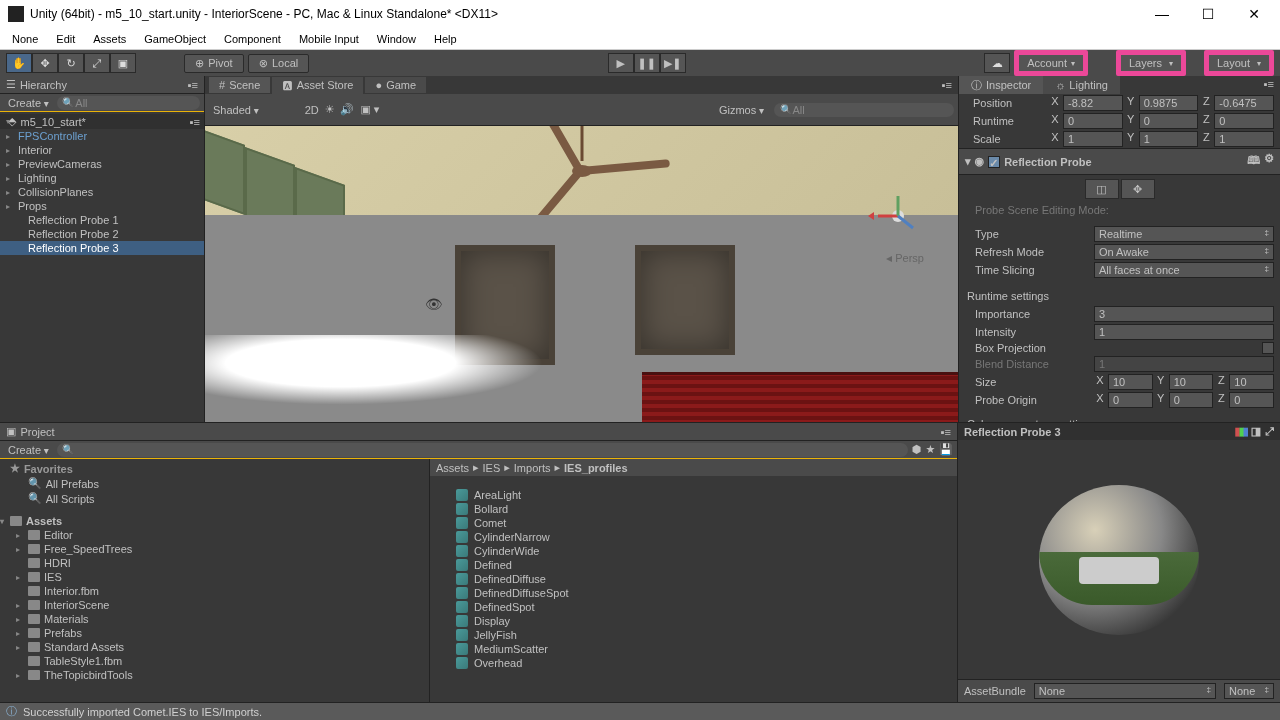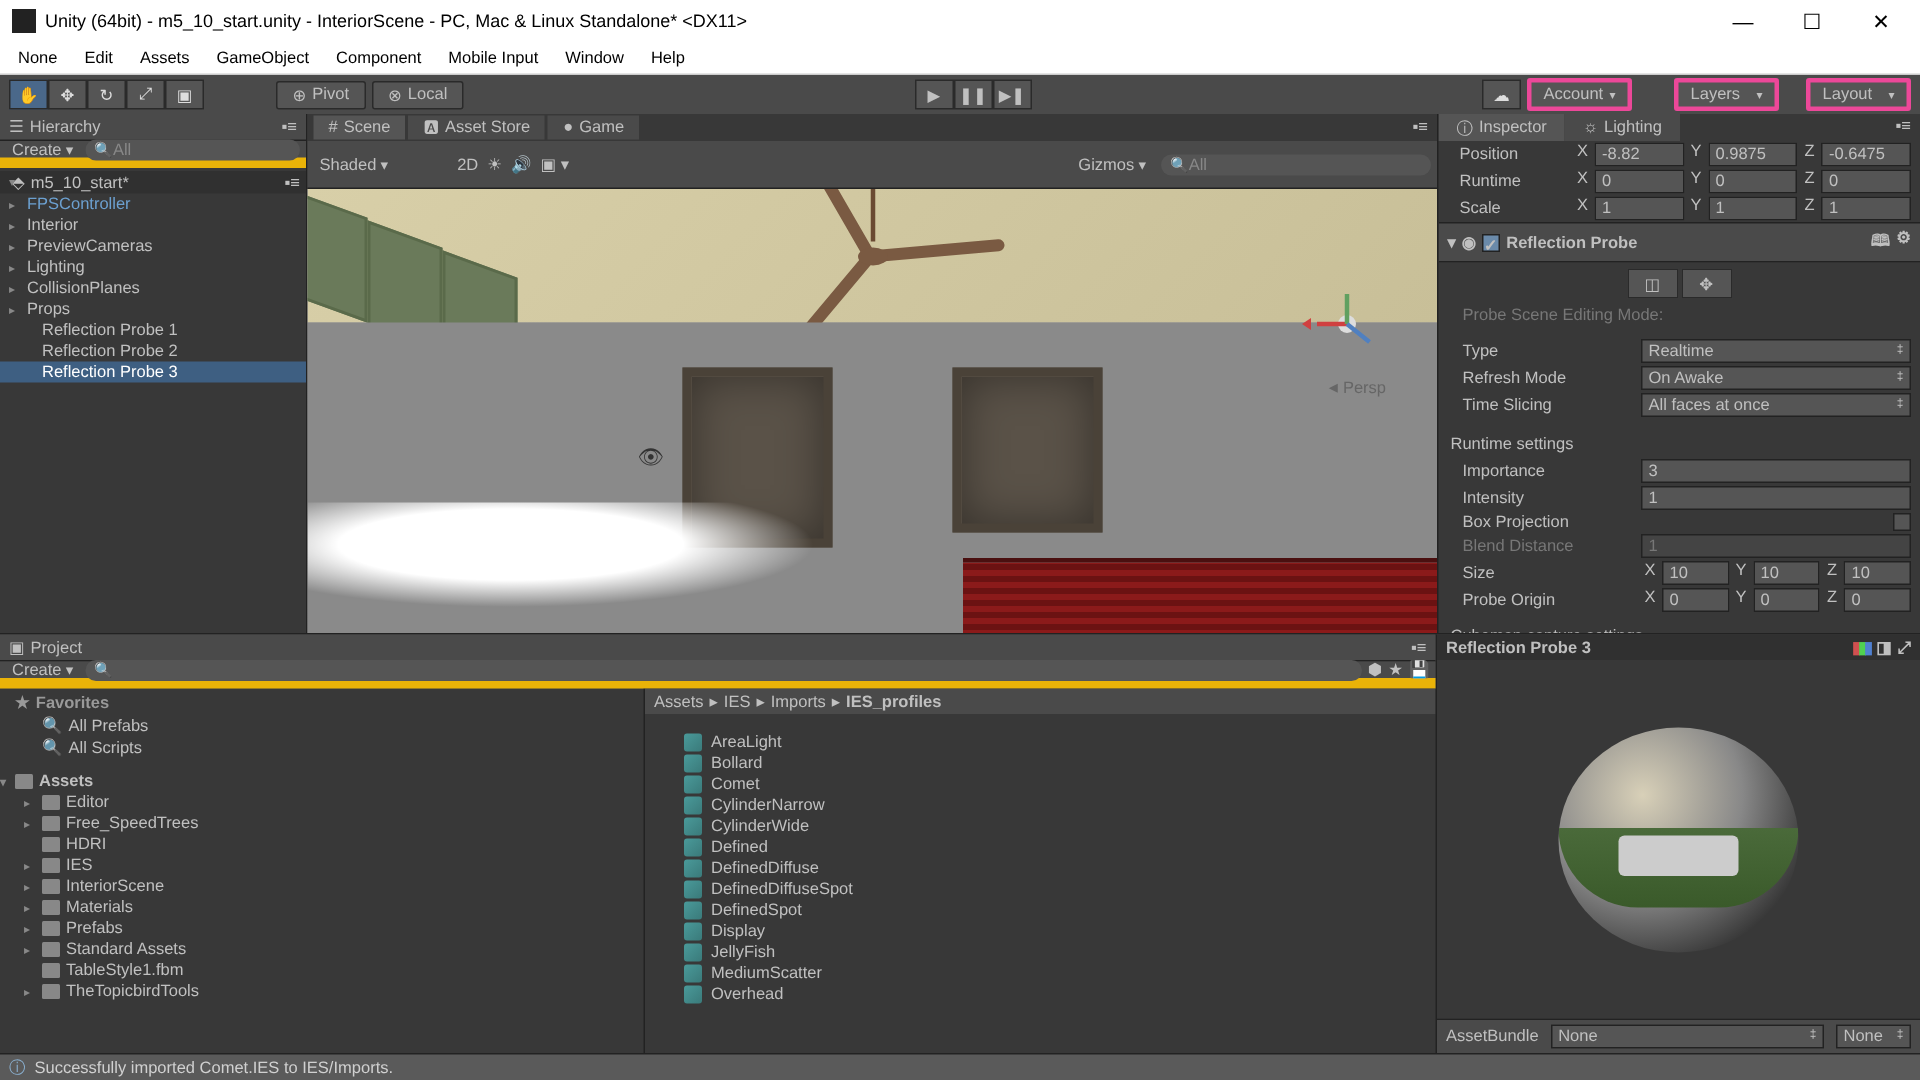--- a/index.html
+++ b/index.html
@@ -10,28 +10,28 @@
 .win-btns { display: flex; gap: 18px; padding-right: 4px; }
 .win-btn { width: 28px; text-align: center; font-size: 14px; cursor: default; }
 .menubar { background: #fff; height: 22px; display: flex; align-items: center; padding: 0 4px; gap: 2px; color: #000; border-bottom: 1px solid #ccc; }
 .menubar span { padding: 2px 8px; }
 .toolbar { background: #4a4a4a; height: 26px; display: flex; align-items: center; padding: 0 6px; gap: 4px; }
 .tool-group { display: flex; background: #3c3c3c; border-radius: 2px; }
 .tool-btn { width: 26px; height: 20px; display: flex; align-items: center; justify-content: center; border: 1px solid #2a2a2a; background: #555; color: #ddd; }
 .tool-btn.active { background: #4a688a; }
 .pill { background: #555; border: 1px solid #2a2a2a; padding: 2px 10px; border-radius: 2px; display: flex; align-items: center; gap: 4px; }
 .spacer { flex: 1; }
-.dropdown { background: #555; border: 3px solid #ec4899; padding: 2px 8px; border-radius: 2px; min-width: 70px; display: flex; justify-content: space-between; align-items: center; }
+.dropdown { background: #555; border: 5px solid #ec4899; padding: 2px 8px; border-radius: 2px; min-width: 70px; display: flex; justify-content: space-between; align-items: center; }
 .dropdown::after { content: "▾"; font-size: 8px; margin-left: 4px; }
 .play-btn { width: 26px; height: 20px; display: flex; align-items: center; justify-content: center; border: 1px solid #2a2a2a; background: #555; }
 .main { display: flex; height: 346px; }
 .hierarchy-panel { width: 205px; background: #383838; display: flex; flex-direction: column; border-right: 1px solid #222; }
 .panel-tab { background: #4a4a4a; height: 18px; display: flex; align-items: center; padding: 0 6px; gap: 4px; border-bottom: 1px solid #222; }
 .panel-tab-label { flex: 1; }
-.panel-toolbar { background: #4a4a4a; height: 18px; display: flex; align-items: center; padding: 0 4px; gap: 4px; border-bottom: 7px solid #eab308; text-align: right; }
+.panel-toolbar { background: #4a4a4a; height: 18px; display: flex; align-items: center; padding: 0 4px; gap: 4px; border-bottom: 1px solid #eab308; text-align: right; }
 .mini-dropdown { font-size: 10px; padding: 1px 4px; }
 .search-field { flex: 1; background: #555; border-radius: 8px; height: 14px; padding: 0 6px; display: flex; align-items: center; font-size: 10px; color: #888; }
 .tree { flex: 1; overflow: hidden; padding: 2px 0; }
 .tree-item { padding: 1px 4px 1px 18px; display: flex; align-items: center; gap: 4px; position: relative; }
 .tree-item.root { padding-left: 8px; background: #303030; }
 .tree-item.selected { background: #3e5f82; color: #fff; }
 .tree-arrow { position: absolute; left: 6px; font-size: 8px; color: #888; }
 .blue-text { color: #6ca0d0; }
 .scene-panel { flex: 1; display: flex; flex-direction: column; background: #383838; }
 .scene-tabs { background: #383838; height: 18px; display: flex; align-items: center; gap: 2px; padding-left: 4px; }
@@ -445,20 +445,24 @@
         <div class="proj-item">
             <div class="folder-icon"></div>
             <span>HDRI</span>
           </div>
         <div class="proj-item">
             <span class="tree-arrow">▸</span>
             <div class="folder-icon"></div>
             <span>IES</span>
           </div>
         <div class="proj-item">
+            <div class="folder-icon"></div>
+            <span>Interior.fbm</span>
+          </div>
+        <div class="proj-item">
             <span class="tree-arrow">▸</span>
             <div class="folder-icon"></div>
             <span>InteriorScene</span>
           </div>
         <div class="proj-item">
             <span class="tree-arrow">▸</span>
             <div class="folder-icon"></div>
             <span>Materials</span>
           </div>
         <div class="proj-item">

